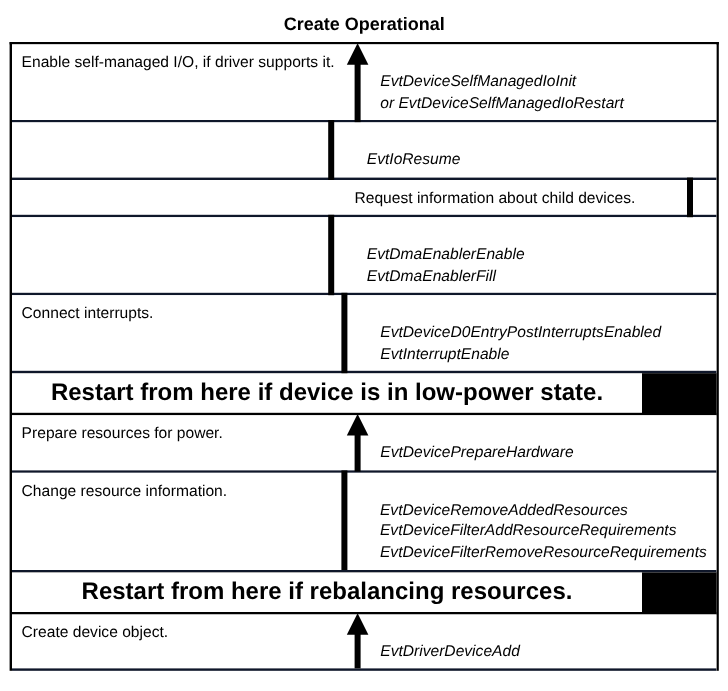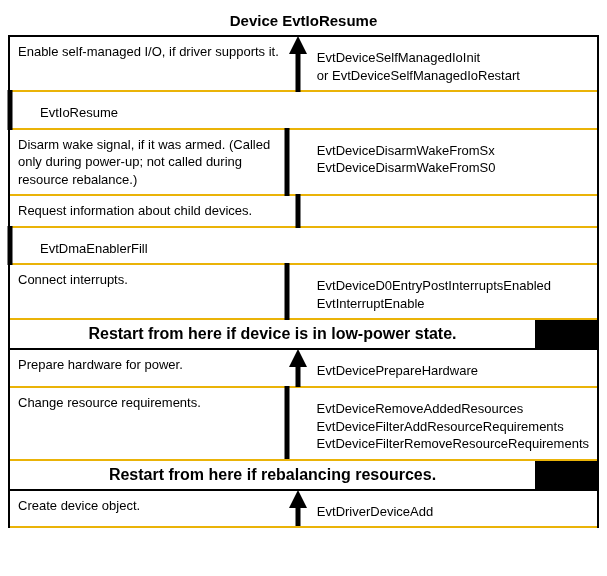--- a/index.html
+++ b/index.html
@@ -17,33 +17,35 @@
     font-size: 15px;
     padding: 4px 0 6px 0;
   }
   .table {
     border: 2px solid #000;
     border-bottom: none;
     width: 100%;
   }
   .row {
     display: flex;
-    border-bottom: 2px solid #eab308;
+    border-bottom: 2px solid #0f172a;
     background: #fff;
     position: relative;
     align-items: stretch;
+    justify-content: flex-end;
   }
   .col-left {
     width: 49%;
     padding: 6px 8px 6px 8px;
     line-height: 1.35;
   }
   .col-right {
     width: 51%;
-    padding: 12px 8px 6px 8px;
+    padding: 22px 8px 6px 8px;
+    font-style: italic;
     line-height: 1.35;
     position: relative;
   }
   .arrow-cell {
     width: 22px;
     display: flex;
     align-items: flex-start;
     justify-content: center;
     padding-top: 0;
     position: relative;
@@ -87,32 +89,32 @@
     color: #fff;
     border-bottom: 2px solid #000;
     display: flex;
     align-items: center;
     position: relative;
   }
   .banner-inner {
     background: #fff;
     color: #000;
     font-weight: bold;
-    font-size: 16px;
+    font-size: 20px;
     text-align: center;
     padding: 5px 8px;
     flex: 1;
     margin-right: 62px;
   }
   .col-right .callbacks div { white-space: nowrap; }
 </style>
 </head>
 <body>
 
-<div class="title-top">Device EvtIoResume</div>
+<div class="title-top">Create Operational</div>
 
 <div class="table">
 
   <div class="row">
     <div class="col-left">Enable self-managed I/O, if driver supports it.</div>
     <div class="arrow-cell">
       <div class="arrow"></div>
         <div class="arrow-stem"></div>
     </div>
     <div class="col-right">
@@ -127,46 +129,35 @@
     <div class="arrow-container-cont">
         <div class="arrow-stem-cont"></div>
       </div>
     <div class="col-right">
       <div class="callbacks">
           <div>EvtIoResume</div>
         </div>
     </div>
   </div>
 
-  <div class="row">
-    <div class="col-left">Disarm wake signal, if it was armed. (Called only during power-up; not called during resource rebalance.)</div>
-    <div class="arrow-container-cont">
-        <div class="arrow-stem-cont"></div>
-      </div>
-    <div class="col-right">
-      <div class="callbacks">
-        <div>EvtDeviceDisarmWakeFromSx</div>
-        <div>EvtDeviceDisarmWakeFromS0</div>
-      </div>
-    </div>
-  </div>
 
   <div class="row">
     <div class="col-left">Request information about child devices.</div>
     <div class="arrow-container-cont">
         <div class="arrow-stem-cont"></div>
       </div>
   </div>
 
   <div class="row">
     <div class="arrow-container-cont">
         <div class="arrow-stem-cont"></div>
       </div>
     <div class="col-right">
       <div class="callbacks">
+        <div>EvtDmaEnablerEnable</div>
         <div>EvtDmaEnablerFill</div>
       </div>
     </div>
   </div>
 
   <div class="row">
     <div class="col-left">Connect interrupts.</div>
     <div class="arrow-container-cont">
         <div class="arrow-stem-cont"></div>
       </div>
@@ -177,34 +168,34 @@
       </div>
     </div>
   </div>
 
 
   <div class="banner">
     <div class="banner-inner">Restart from here if device is in low-power state.</div>
   </div>
 
   <div class="row">
-    <div class="col-left">Prepare hardware for power.</div>
+    <div class="col-left">Prepare resources for power.</div>
     <div class="arrow-cell">
       <div class="arrow"></div>
         <div class="arrow-stem shorter"></div>
     </div>
     <div class="col-right">
       <div class="callbacks">
           <div>EvtDevicePrepareHardware</div>
         </div>
     </div>
   </div>
 
   <div class="row">
-    <div class="col-left">Change resource requirements.</div>
+    <div class="col-left">Change resource information.</div>
     <div class="arrow-container-cont">
         <div class="arrow-stem-cont" style="bottom:0"></div>
       </div>
     <div class="col-right">
       <div class="callbacks">
         <div>EvtDeviceRemoveAddedResources</div>
         <div>EvtDeviceFilterAddResourceRequirements</div>
         <div>EvtDeviceFilterRemoveResourceRequirements</div>
       </div>
     </div>

